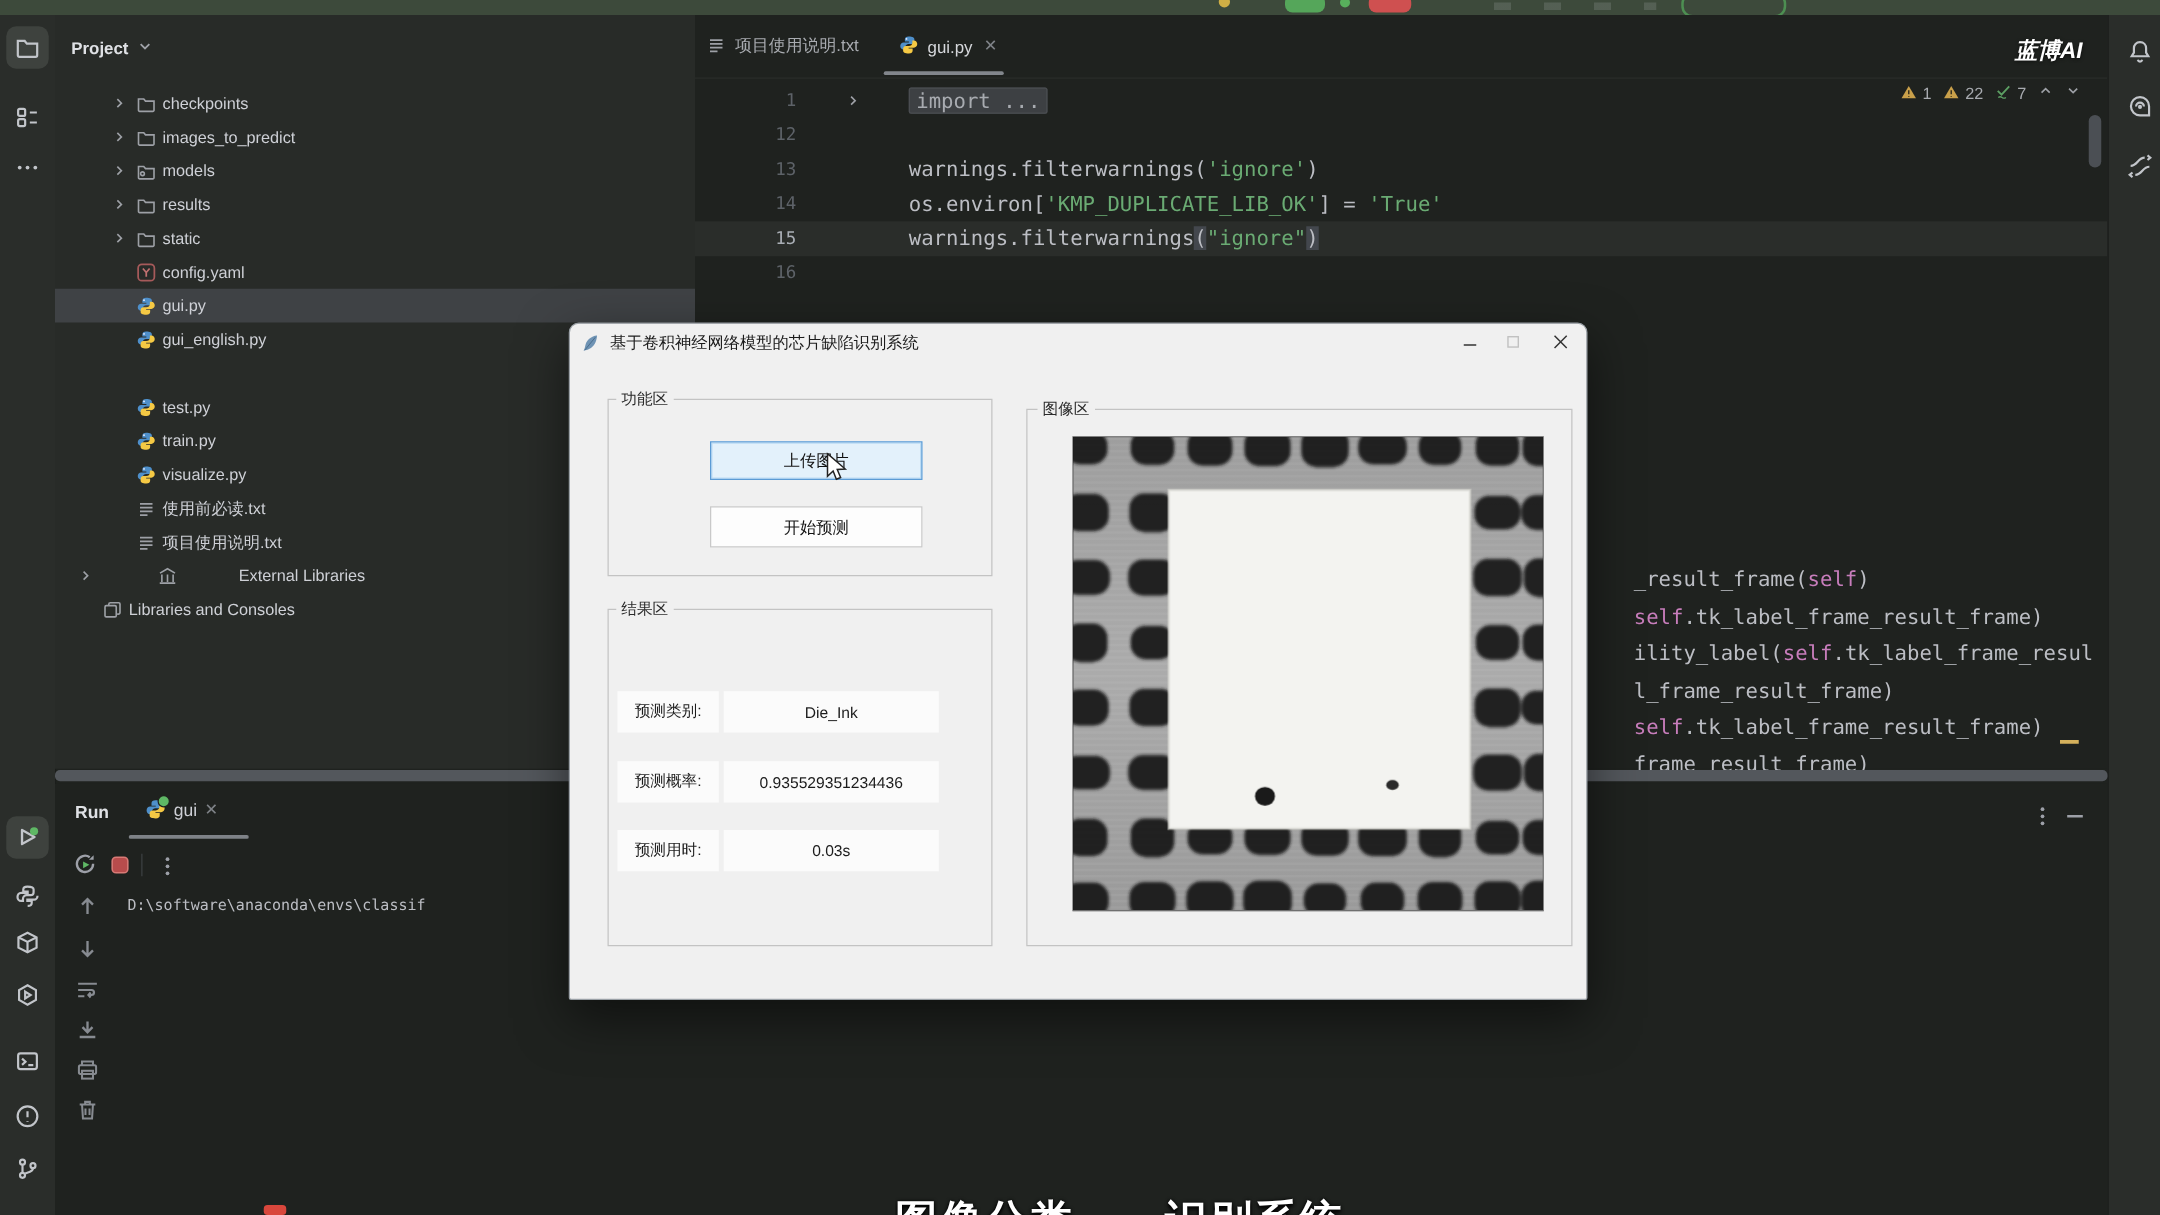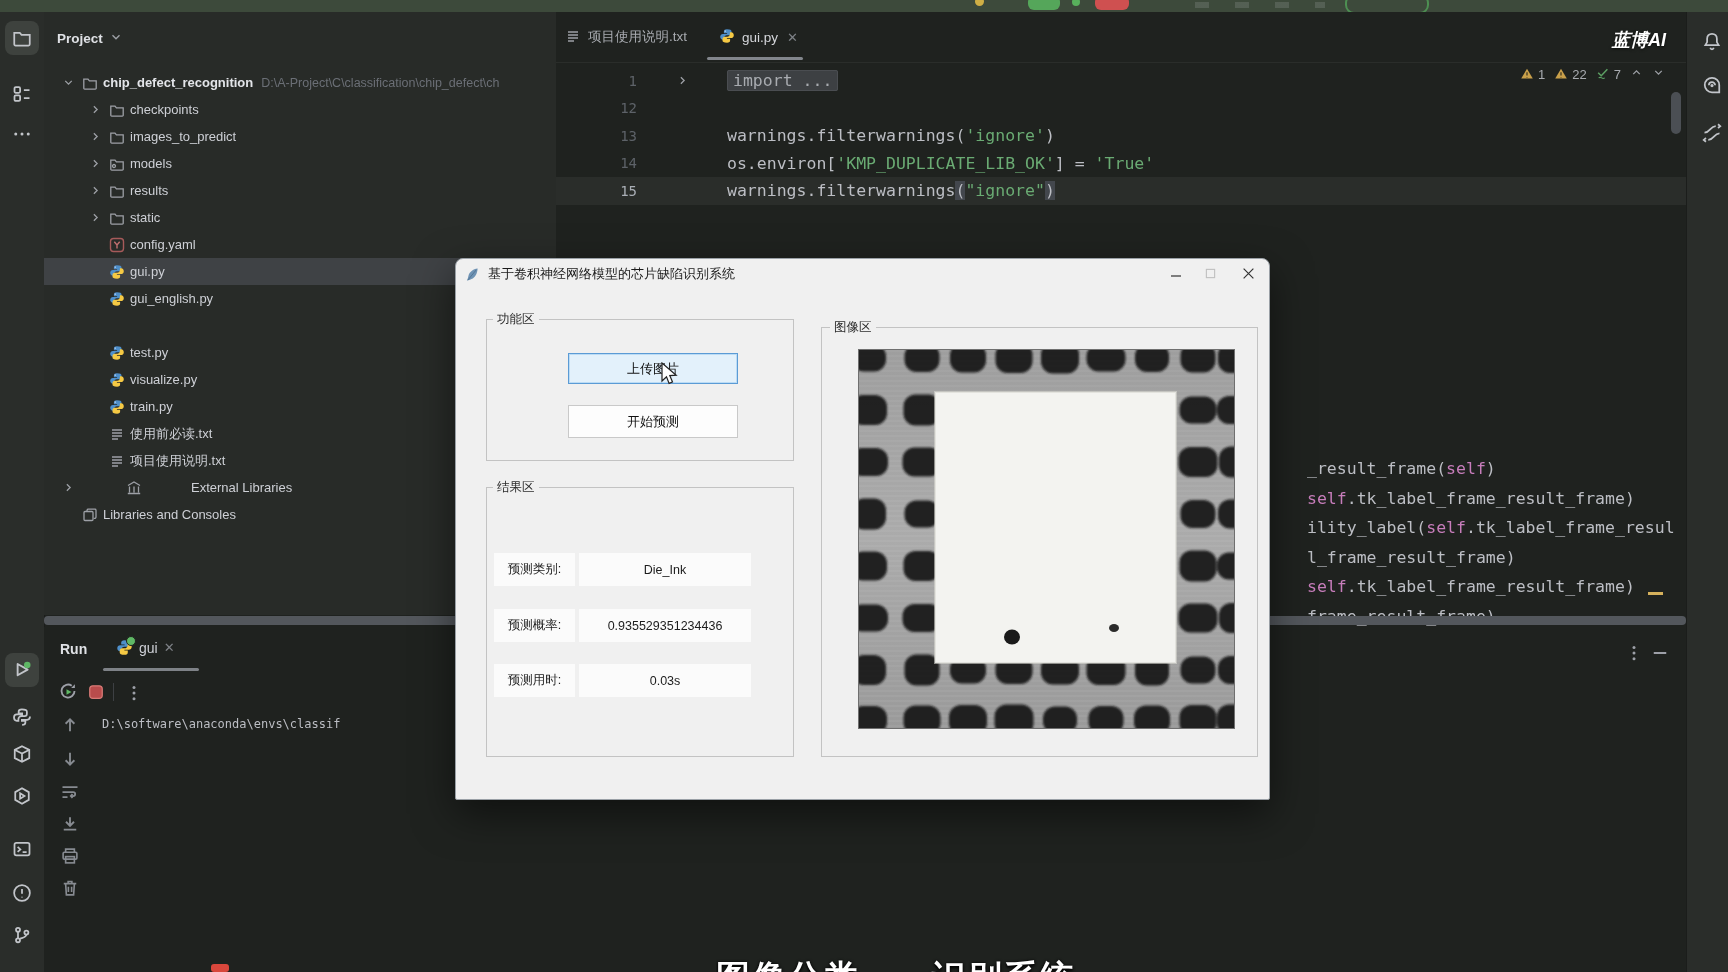--- a/index.html
+++ b/index.html
@@ -43,21 +43,21 @@
   .current .ln{color:#a9aeb5;}
   .foldc{width:90px;flex:0 0 90px;display:flex;align-items:center;justify-content:center;color:#7d8187;}
   .foldc svg{width:13px;height:13px;}
   .codetxt{white-space:pre;font-family:"DejaVu Sans Mono","Liberation Mono",monospace;}
   .tk-fg{color:#bcbec4;}
   .tk-str{color:#6aab73;}
   .tk-kw{color:#c77dbb;}
   .tk-brace{color:#bcbec4;background:#43474d;}
   .tk-folded{color:#a8abb0;background:#3d4043;border:1px solid #4a4d51;border-radius:2px;padding:0 5px;}
   #frag{position:absolute;}
-  .frag-row{height:29.5px;display:flex;align-items:center;font-size:16.5px;white-space:pre;font-family:"DejaVu Sans Mono",monospace;}
+  .frag-row{height:29.5px;display:flex;font-size:16.5px;white-space:pre;font-family:"DejaVu Sans Mono",monospace;}
   .inspections{display:flex;align-items:center;gap:9px;color:#a8abb0;font-size:13px;}
   .insp-item{display:flex;align-items:center;gap:4px;}
   .insp-item svg{width:14px;height:14px;}
   .scroll-thumb{background:#4b4f54;border-radius:5px;}
   .watermark{color:#ffffff;font-style:italic;font-weight:bold;font-size:18px;text-shadow:0 1px 3px rgba(0,0,0,.65);}
   
   .rstripe{left:1686px;top:12px;width:42px;height:960px;background:#2a2d2a;border-left:1px solid #1b1d1b;}
   
   .divbar{left:44px;top:616px;width:1642px;height:9px;background:#53575c;border-radius:4px;}
   .runpanel{left:44px;top:627px;width:1642px;height:345px;background:#1f221f;}
@@ -104,34 +104,20 @@
   <div id="lstripe-bottom"></div>
 
   <div class="abs ppanel">
     <div class="phead">
       <span>Project</span>
       <span><svg viewBox="0 0 16 16" fill="none" stroke="#9da0a6" stroke-width="1.6">
             <path d="M4 6l4 4 4-4"></path>
           </svg></span>
     </div>
     <div id="tree">
-        <div class="trow" style="padding-left: 13px;">
-          <span class="chev">
-            <svg viewBox="0 0 16 16" fill="none" stroke="#9da0a6" stroke-width="1.6">
-              <path d="M4 6l4 4 4-4"></path>
-            </svg>
-          </span>
-          <span class="ticon">
-            <svg viewBox="0 0 16 16" fill="none" stroke="#9da0a6" stroke-width="1.3">
-              <path d="M1.8 4.2h4.2l1.4 1.7h6.8v7.3a.9.9 0 0 1-.9.9H2.7a.9.9 0 0 1-.9-.9V4.2z"></path>
-            </svg>
-          </span>
-          <span class="tlabel b">chip_defect_recognition</span>
-          <span class="thint">D:\A-Project\C\classification\chip_defect\ch</span>
-        </div>
         <div class="trow" style="padding-left: 40px;">
           <span class="chev">
             <svg viewBox="0 0 16 16" fill="none" stroke="#9da0a6" stroke-width="1.6">
               <path d="M6 4l4 4-4 4"></path>
             </svg>
           </span>
           <span class="ticon">
             <svg viewBox="0 0 16 16" fill="none" stroke="#9da0a6" stroke-width="1.3">
               <path d="M1.8 4.2h4.2l1.4 1.7h6.8v7.3a.9.9 0 0 1-.9.9H2.7a.9.9 0 0 1-.9-.9V4.2z"></path>
             </svg>
@@ -245,32 +231,32 @@
         </div>
         <div class="trow" style="padding-left: 40px;">
           <span class="chev"></span>
           <span class="ticon">
             <svg viewBox="0 0 16 16">
               <path d="M7.9 1.2c-2 0-3 .9-3 2.2v1.8h3.2v.7H3.9c-1.5 0-2.7 1.2-2.7 2.9 0 1.7 1.2 2.9 2.7 2.9h1.2V9.9c0-1.5 1.3-2.7 2.8-2.7h2.5c1.2 0 2.1-1 2.1-2.2V3.4c0-1.3-1.2-2.2-4.6-2.2z" fill="#4e8fca"></path>
               <path d="M8.1 14.8c2 0 3-.9 3-2.2v-1.8H7.9v-.7h4.2c1.5 0 2.7-1.2 2.7-2.9 0-1.7-1.2-2.9-2.7-2.9h-1.2v1.8c0 1.5-1.3 2.7-2.8 2.7H5.6c-1.2 0-2.1 1-2.1 2.2v1.6c0 1.3 1.2 2.2 4.6 2.2z" fill="#f5c944"></path>
               <circle cx="6.2" cy="3.1" r=".7" fill="#eef"></circle>
             </svg>
           </span>
-          <span class="tlabel">visualize.py</span>
+          <span class="tlabel">train.py</span>
         </div>
         <div class="trow" style="padding-left: 40px;">
           <span class="chev"></span>
           <span class="ticon">
             <svg viewBox="0 0 16 16">
               <path d="M7.9 1.2c-2 0-3 .9-3 2.2v1.8h3.2v.7H3.9c-1.5 0-2.7 1.2-2.7 2.9 0 1.7 1.2 2.9 2.7 2.9h1.2V9.9c0-1.5 1.3-2.7 2.8-2.7h2.5c1.2 0 2.1-1 2.1-2.2V3.4c0-1.3-1.2-2.2-4.6-2.2z" fill="#4e8fca"></path>
               <path d="M8.1 14.8c2 0 3-.9 3-2.2v-1.8H7.9v-.7h4.2c1.5 0 2.7-1.2 2.7-2.9 0-1.7-1.2-2.9-2.7-2.9h-1.2v1.8c0 1.5-1.3 2.7-2.8 2.7H5.6c-1.2 0-2.1 1-2.1 2.2v1.6c0 1.3 1.2 2.2 4.6 2.2z" fill="#f5c944"></path>
               <circle cx="6.2" cy="3.1" r=".7" fill="#eef"></circle>
             </svg>
           </span>
-          <span class="tlabel">train.py</span>
+          <span class="tlabel">visualize.py</span>
         </div>
         <div class="trow" style="padding-left: 40px;">
           <span class="chev"></span>
           <span class="ticon">
             <svg viewBox="0 0 16 16" fill="none" stroke="#9da0a6" stroke-width="1.4">
               <path d="M3 4h10M3 7h10M3 10h10M3 13h6"></path>
             </svg>
           </span>
           <span class="tlabel">使用前必读.txt</span>
         </div>
@@ -351,20 +337,25 @@
         </div>
         <div class="code-row">
           <span class="ln">14</span>
           <span class="foldc"></span>
           <span class="codetxt"><span class="tk-fg">os.environ[</span><span class="tk-str">'KMP_DUPLICATE_LIB_OK'</span><span class="tk-fg">] = </span><span class="tk-str">'True'</span></span>
         </div>
         <div class="code-row current">
           <span class="ln">15</span>
           <span class="foldc"></span>
           <span class="codetxt"><span class="tk-fg">warnings.filterwarnings</span><span class="tk-brace">(</span><span class="tk-str">"ignore"</span><span class="tk-brace">)</span></span>
+        </div>
+        <div class="code-row">
+          <span class="ln">16</span>
+          <span class="foldc"></span>
+          <span class="codetxt"></span>
         </div>
       </div>
     <div id="frag" style="left:751px;top:442px;">
         <div class="frag-row"><span class="tk-fg">_result_frame(</span><span class="tk-kw">self</span><span class="tk-fg">)</span></div>
         <div class="frag-row"><span class="tk-kw">self</span><span class="tk-fg">.tk_label_frame_result_frame)</span></div>
         <div class="frag-row"><span class="tk-fg">ility_label(</span><span class="tk-kw">self</span><span class="tk-fg">.tk_label_frame_resul</span></div>
         <div class="frag-row"><span class="tk-fg">l_frame_result_frame)</span></div>
         <div class="frag-row"><span class="tk-kw">self</span><span class="tk-fg">.tk_label_frame_result_frame)</span></div>
         <div class="frag-row"><span class="tk-fg">frame_result_frame)</span></div>
       </div>

